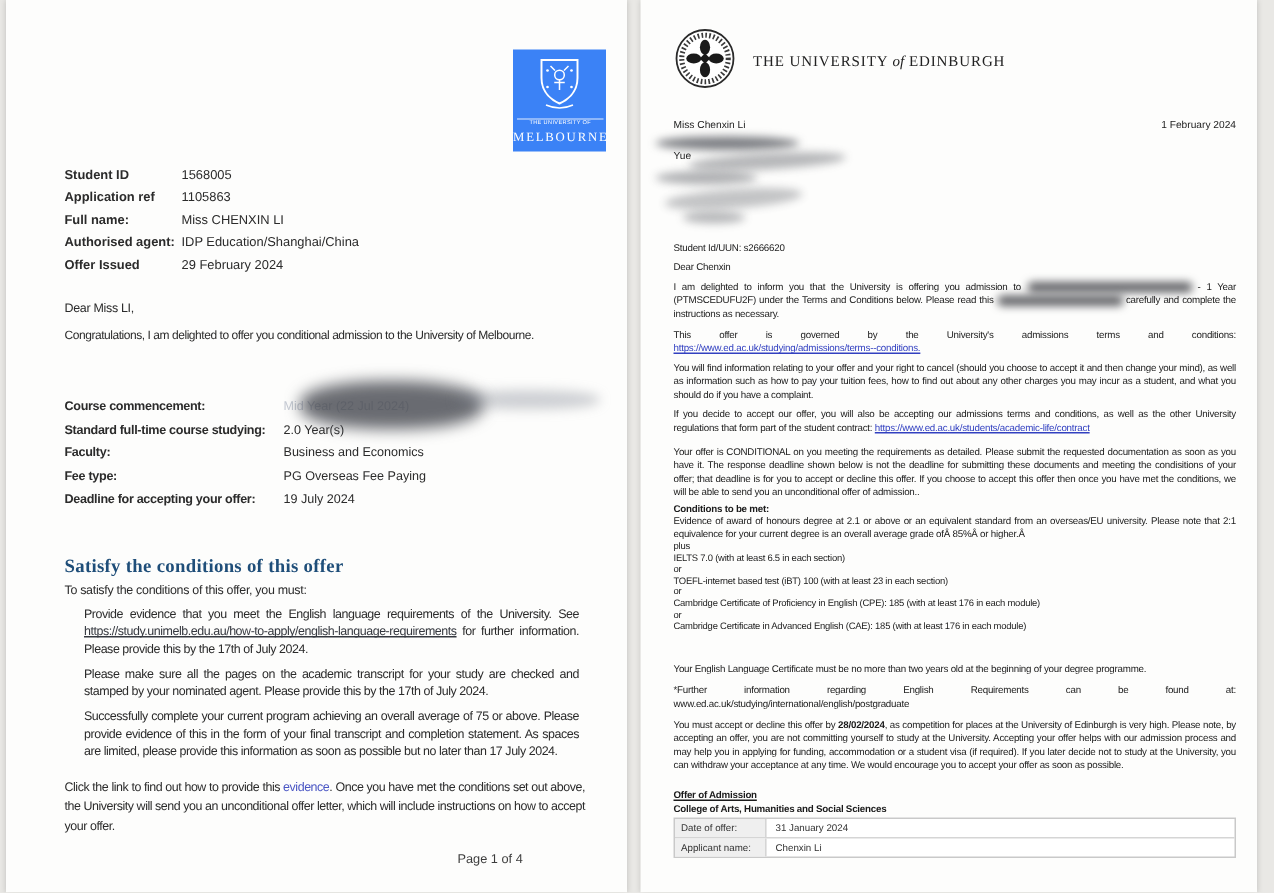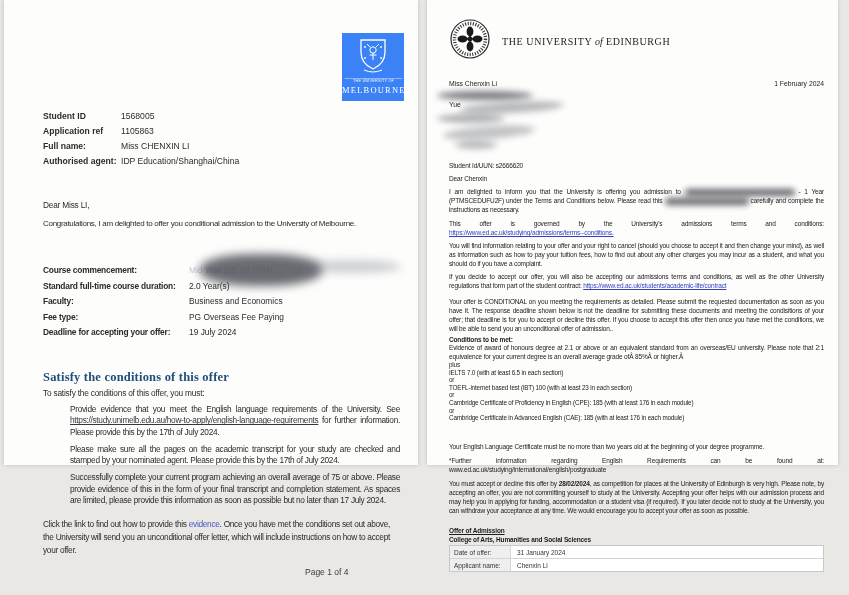--- a/index.html
+++ b/index.html
@@ -2,41 +2,41 @@
 <html><head>
 <meta charset="utf-8">
 <style>
   html,body{margin:0;padding:0;}
   body{
     width:849px;height:595px;position:relative;overflow:hidden;
     background:#e9e8e5;
     font-family:"Liberation Sans", sans-serif;
     -webkit-font-smoothing:antialiased;
   }
-  .page{position:absolute;top:0;height:465px;background:#fdfdfc;box-shadow:0 0 4px rgba(0,0,0,.18);}
+  .page{position:absolute;top:0;height:595px;background:#fdfdfc;box-shadow:0 0 4px rgba(0,0,0,.18);}
   #page-melb{left:4px;width:414px;}
   #page-edin{left:427px;width:411px;}
 
   
   .m-logo{position:absolute;top:33px;right:14px;width:62px;height:68px;background:#3b82f6;color:#fff;text-align:center;}
   .m-logo svg{margin-top:5px;}
   .m-logo-small{font-size:6px;transform:scale(.62);transform-origin:center top;letter-spacing:.4px;border-top:.5px solid rgba(255,255,255,.85);padding-top:1px;width:150%;margin-left:-25%;}
   .m-logo-large{font-family:"Liberation Serif", serif;font-size:8.5px;letter-spacing:1.2px;margin-top:-1px;}
   .m-info{position:absolute;top:109px;left:39px;font-size:8.6px;line-height:15px;color:#2b2b2b;}
   .m-info .lbl{display:inline-block;width:78px;font-weight:bold;}
   .m-dear{position:absolute;top:200px;left:39px;font-size:8.3px;letter-spacing:-.2px;color:#2b2b2b;}
   .m-congrats{position:absolute;top:219px;left:39px;font-size:8px;letter-spacing:-.3px;white-space:nowrap;color:#2b2b2b;}
   .m-course{position:absolute;top:263px;left:39px;font-size:8.4px;line-height:15.5px;color:#2b2b2b;}
   .m-course .lbl2{display:inline-block;width:146px;font-weight:bold;letter-spacing:-.2px;}
   .m-commence{color:#c6cbd4;}
   .m-blur-dark{position:absolute;left:196px;top:254px;width:122px;height:32px;background:rgba(68,70,78,.8);border-radius:45%;filter:blur(5px);}
   .m-blur-tail{position:absolute;left:300px;top:260px;width:96px;height:13px;background:rgba(120,126,138,.35);border-radius:45%;filter:blur(4px);}
   .m-h1{position:absolute;top:370px;left:39px;font-family:"Liberation Serif", serif;font-weight:bold;font-size:12.5px;color:#1f4e79;letter-spacing:.2px;}
   .m-sub{position:absolute;top:388px;left:39px;font-size:8.3px;letter-spacing:-.2px;color:#2b2b2b;}
-  .m-items{position:absolute;top:404px;left:66px;width:330px;font-size:8.3px;letter-spacing:-.3px;line-height:11.3px;text-align:justify;color:#2b2b2b;}
+  .m-items{position:absolute;top:404px;left:52px;width:330px;font-size:8.3px;letter-spacing:-.3px;line-height:11.3px;text-align:justify;color:#2b2b2b;}
   .m-items p{margin:0 0 6px 0;}
   .m-closing{position:absolute;top:518px;left:39px;width:347px;font-size:8.3px;letter-spacing:-.3px;line-height:12.8px;text-align:justify;color:#2b2b2b;}
   .m-footer{position:absolute;top:567px;left:301px;font-size:8.5px;color:#3c3c3c;}
   .lnk-dark{color:#35383f;text-decoration:underline;white-space:nowrap;cursor:pointer;}
   .lnk-ev{color:#4a56c4;cursor:pointer;}
 
   
   .e-header{position:absolute;top:19px;left:23px;display:flex;align-items:center;}
   .e-uni{font-family:"Liberation Serif", serif;font-size:10px;letter-spacing:.6px;color:#222;margin-left:12px;margin-top:4px;}
   .e-uni .of{font-style:italic;letter-spacing:0;}
@@ -77,28 +77,29 @@
     </svg>
     <div class="m-logo-small">THE UNIVERSITY OF</div>
     <div class="m-logo-large">MELBOURNE</div>
   </div>
 
   <div class="m-info">
     <div><span class="lbl">Student ID</span><span>1568005</span></div>
     <div><span class="lbl">Application ref</span><span>1105863</span></div>
     <div><span class="lbl">Full name:</span><span>Miss CHENXIN LI</span></div>
     <div><span class="lbl">Authorised agent:</span><span>IDP Education/Shanghai/China</span></div>
+    <div><span class="lbl">Offer Issued</span><span>29 February 2024</span></div>
   </div>
 
   <div class="m-dear">Dear Miss LI,</div>
   <div class="m-congrats">Congratulations, I am delighted to offer you conditional admission to the University of Melbourne.</div>
 
   <div class="m-course">
     <div><span class="lbl2">Course commencement:</span><span class="m-commence">Mid Year (22 Jul 2024)</span></div>
-    <div><span class="lbl2">Standard full-time course duration:</span><span>2.0 Year(s)</span></div>
+    <div><span class="lbl2">Standard full-time course studying:</span><span>2.0 Year(s)</span></div>
     <div><span class="lbl2">Faculty:</span><span>Business and Economics</span></div>
     <div><span class="lbl2">Fee type:</span><span>PG Overseas Fee Paying</span></div>
     <div><span class="lbl2">Deadline for accepting your offer:</span><span>19 July 2024</span></div>
   </div>
   <div class="m-blur-dark"></div>
   <div class="m-blur-tail"></div>
 
   <div class="m-h1">Satisfy the conditions of this offer</div>
   <div class="m-sub">To satisfy the conditions of this offer, you must:</div>
 

